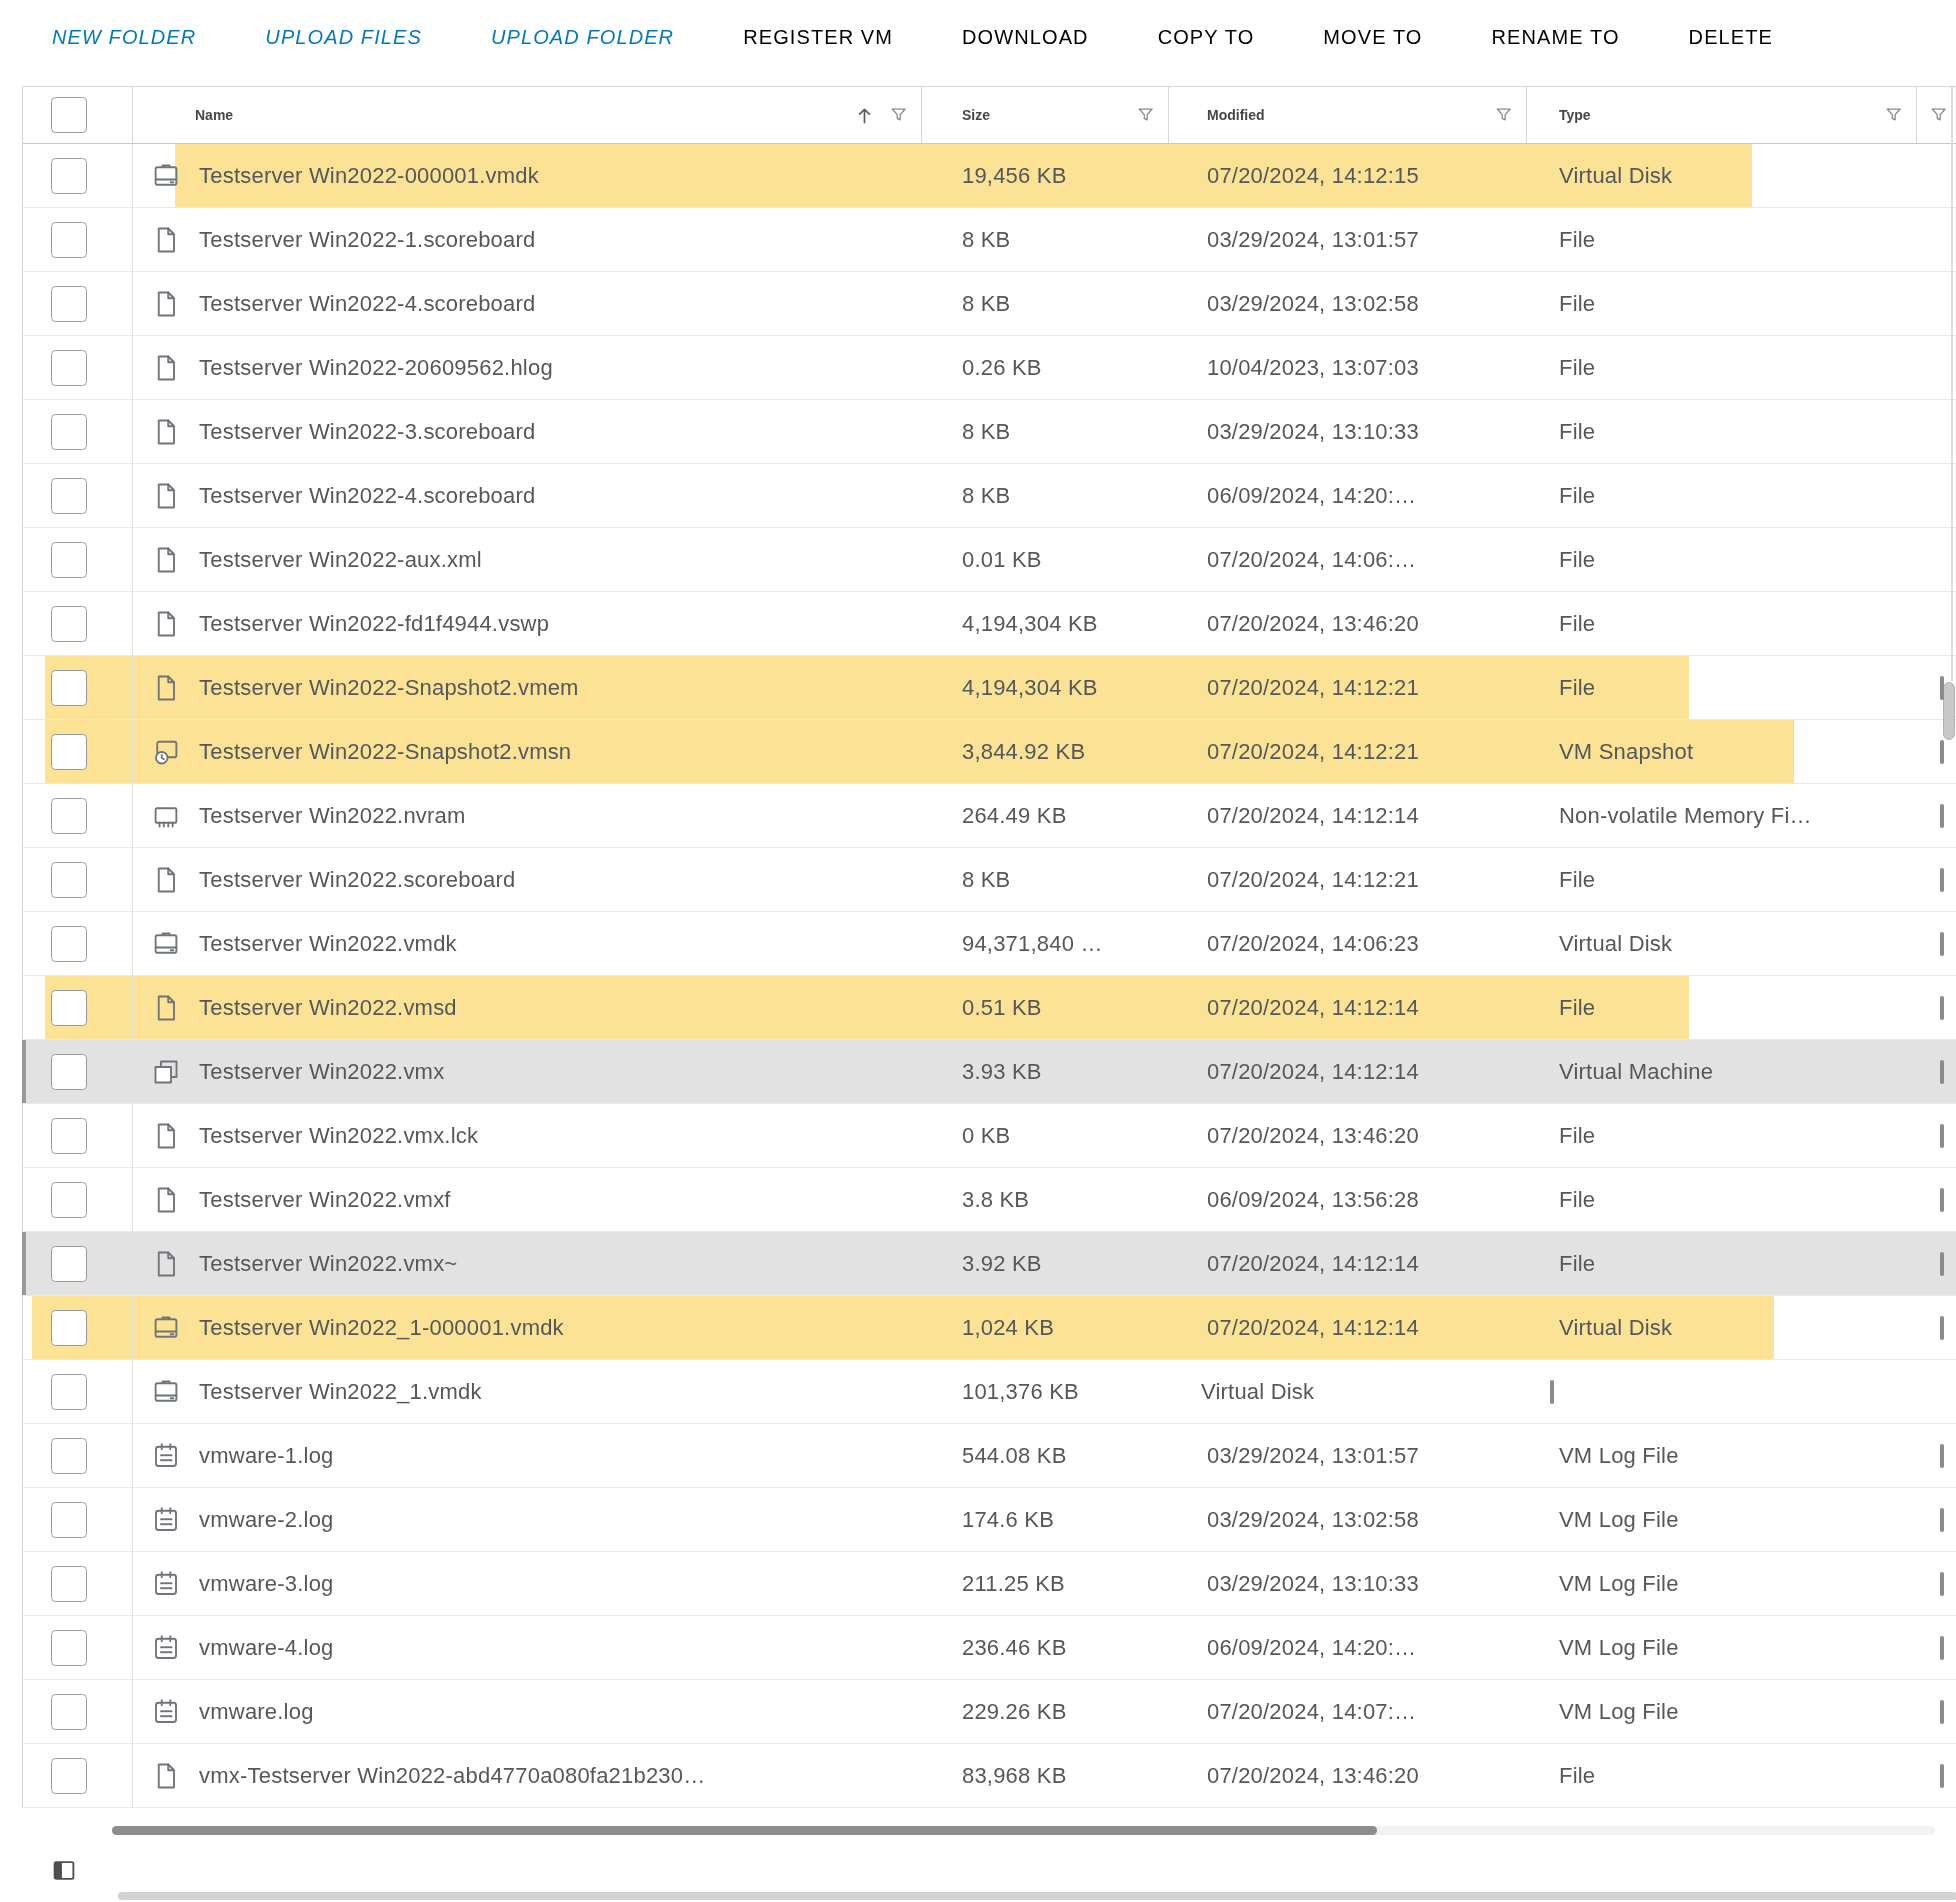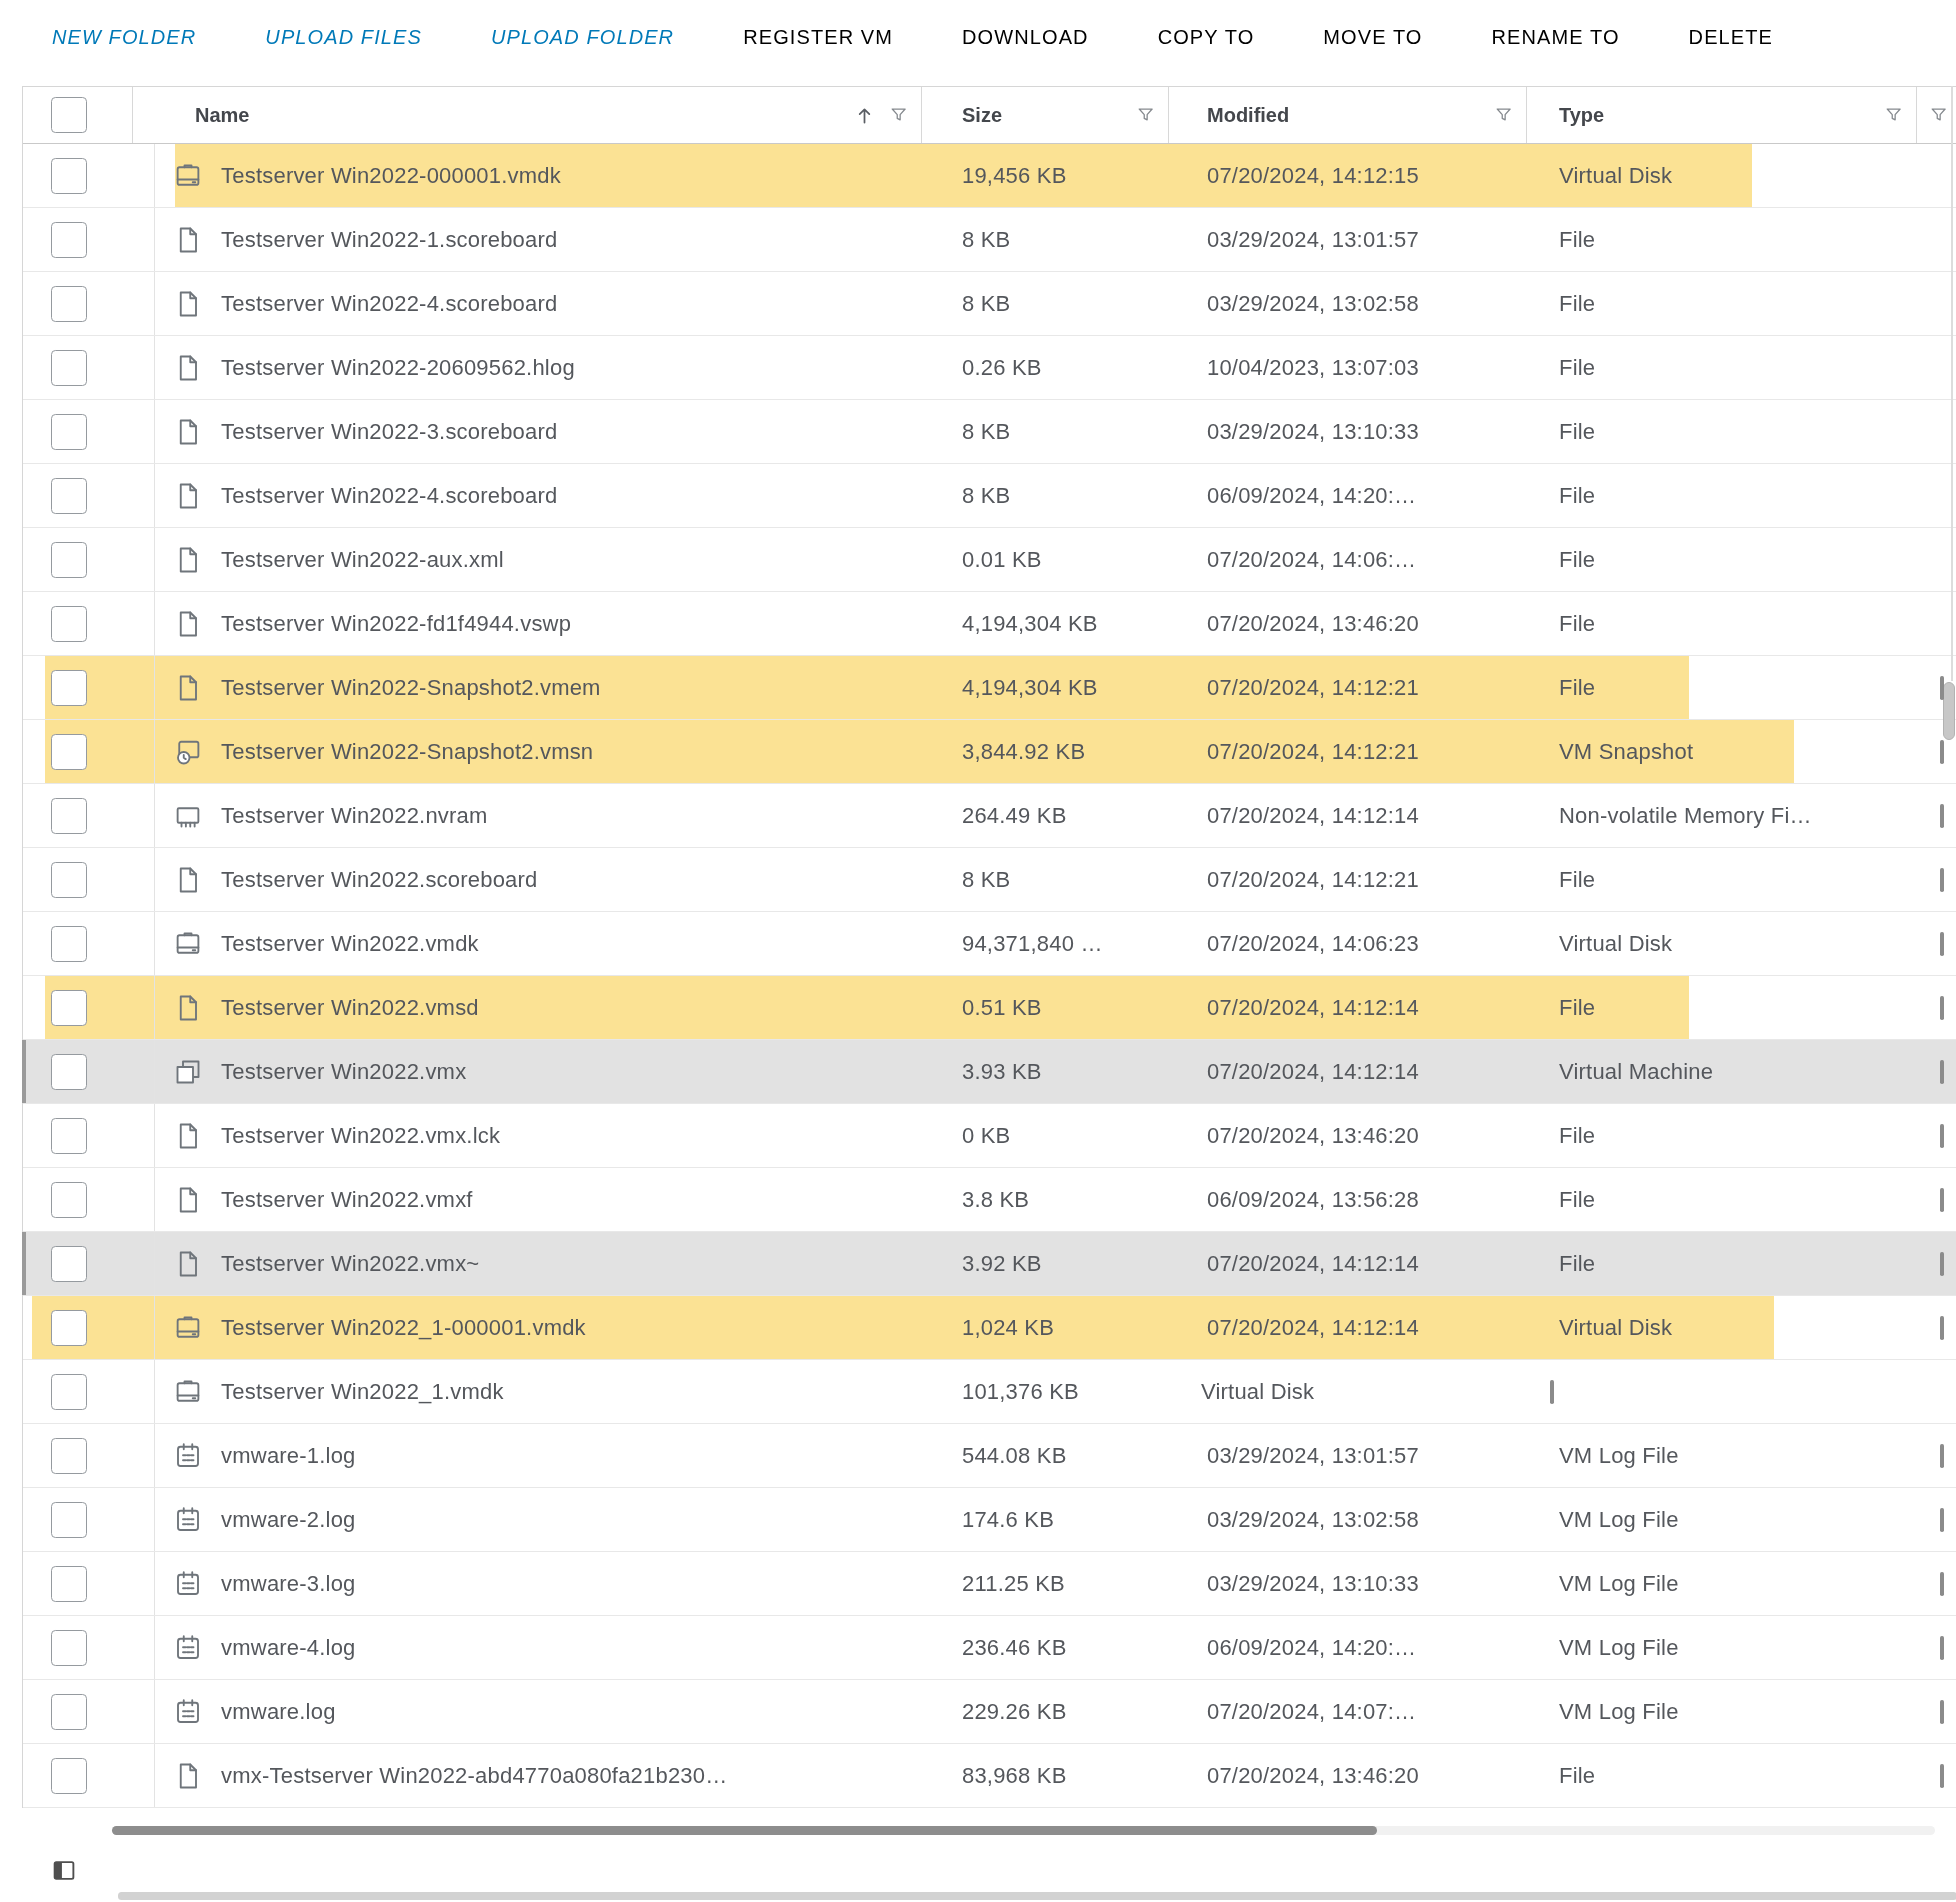--- a/index.html
+++ b/index.html
@@ -12,21 +12,21 @@
              display:flex; align-items:center; gap:69px; white-space:nowrap; overflow:hidden; }
   .tb-item { font-size:20px; font-weight:500; letter-spacing:1.1px; cursor:pointer; }
   .tb-item.on  { color:var(--accent,#0079b8);font-style:italic; }
   .tb-item.off { color:#000000; cursor:default; }
 
   
   .table { position:absolute; left:22px; top:86px; width:1935px;
            border-left:0.9px solid #d6d6d6; border-top:0.9px solid #d6d6d6; background:#fff; }
   .grid { display:grid; grid-template-columns:109px 790px 247px 358px 390px 1fr; align-items:center; }
 
-  .thead { height:57px; border-bottom:0.9px solid #c9c9c9; color:#44474c; font-size:20px; font-weight:700; }
+  .thead { height:57px; border-bottom:0.9px solid #c9c9c9; color:#44474c; font-size:14px; font-weight:700; }
   .thead .hcell { height:100%; display:flex; align-items:center; }
   .h-check { padding-left:28px; }
   .h-name  { padding-left:62px; border-left:0.9px solid #d8d8d8; border-right:0.9px solid #d8d8d8; }
   .h-size  { padding-left:40px; border-right:0.9px solid #d8d8d8;gap:38px; }
   .h-mod   { padding-left:38px; border-right:0.9px solid #d8d8d8; }
   .h-type  { padding-left:32px; border-right:0.9px solid #d8d8d8; }
   .h-sliver{ justify-content:flex-end; padding-right:8.8px; }
   .push { margin-left:auto; }
   .sort-icon svg { width:21px; height:21px; stroke:#5a5e64; stroke-width:2; fill:none;
                    stroke-linecap:round; stroke-linejoin:round; display:block; }
@@ -37,21 +37,21 @@
 
   
   .row { position:relative; height:64px; border-bottom:0.9px solid #e8e8e8; background:#fff;
          font-size:22px; color:#54575c; letter-spacing:0.2px; cursor:default; }
   .row.sel { background:var(--row-sel,#e2e2e2);text-align:right; }
   .row.sel::before { content:""; position:absolute; left:-0.9px; top:0; bottom:0; width:3.5px; background:#9a9a9a; }
   .row .hl { position:absolute; top:0; bottom:0; background:var(--hl-yellow,#fbe294); z-index:0; }
   .row .cell { position:relative; z-index:1; height:100%; display:flex; align-items:center;
                white-space:nowrap; overflow:hidden; }
   .c-check { padding-left:28px; }
-  .c-name  { padding-left:17.6px; border-left:0.9px solid #e3e3e3;margin-left:22px; }
+  .c-name  { padding-left:17.6px; border-left:0.9px solid #e3e3e3; }
   .c-size  { padding-left:40px; }
   .c-mod   { padding-left:38px; }
   .c-type  { padding-left:32px; }
   .checkbox { width:36px; height:36px; border:1.8px solid #959a9f; border-radius:4.4px; background:#fff; flex:none; }
   .ficon { width:30px; height:30px; margin-right:18.5px; flex:none; }
   .ficon svg { width:30px; height:30px; stroke:#6f757b; stroke-width:1.5; fill:none;
                stroke-linecap:round; stroke-linejoin:round; display:block; }
   .mark { width:4.4px; height:24px; margin-left:23px; border-radius:1.8px; background:#8b8b8b; flex:none; }
 
   

